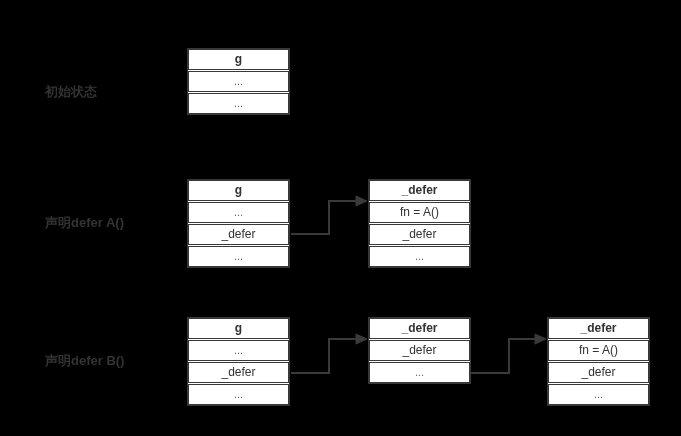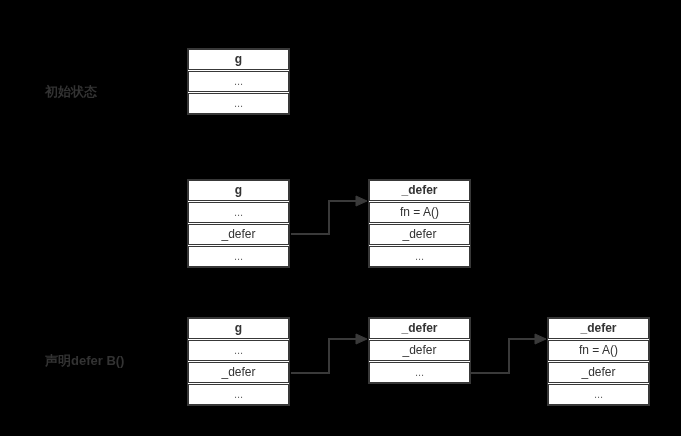--- a/index.html
+++ b/index.html
@@ -72,20 +72,21 @@
   </svg>
 
   <div class="row-label" style="top:84px;">初始状态</div>
 
   <div class="struct-box" style="left:187px; top:48px;">
     <div class="cell header">g</div>
     <div class="cell muted">...</div>
     <div class="cell muted">...</div>
   </div>
 
+  <div class="row-label" style="top:215px;">声明defer A()</div>
 
   <div class="struct-box" style="left:187px; top:179px;">
     <div class="cell header">g</div>
     <div class="cell muted">...</div>
     <div class="cell">_defer</div>
     <div class="cell muted">...</div>
   </div>
 
   <div class="struct-box" style="left:368px; top:179px;">
     <div class="cell header">_defer</div>

